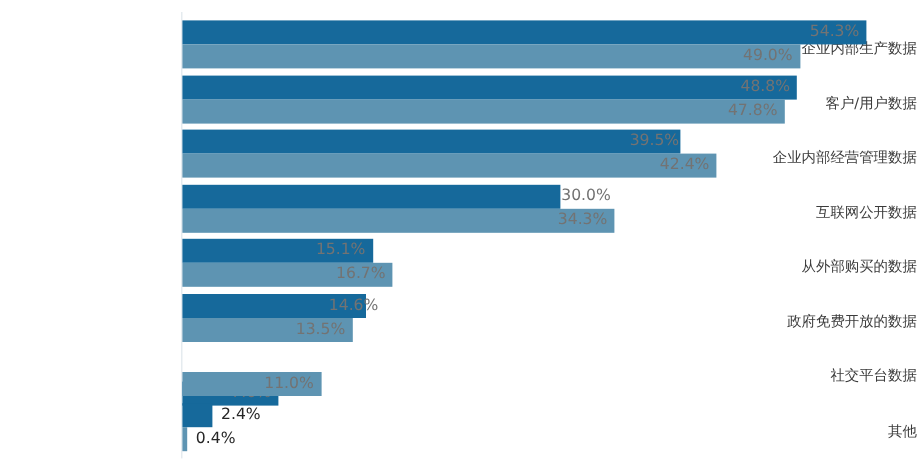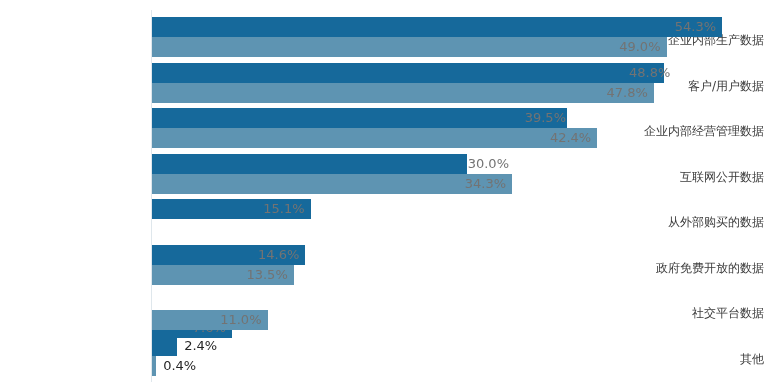--- a/index.html
+++ b/index.html
@@ -95,21 +95,21 @@
             <div class="bar dark" style="width: 570.15px;"></div>
             <div class="bar-value inside">54.3%</div>
           </div>
           <div class="bar-row" style="top: 20px; width: 514.5px;">
             <div class="bar light" style="width: 514.5px;"></div>
             <div class="bar-value inside">49.0%</div>
           </div>
         </div>
         <div class="cat-group" style="top: 62.5px; height: 40px;">
           <div class="cat-label" style="top: 16px;">客户/用户数据</div>
-          <div class="bar-row" style="top: 0px; width: 512.4px; padding-left: 12px;">
+          <div class="bar-row" style="top: 0px; width: 512.4px;">
             <div class="bar dark" style="width: 512.4px;"></div>
             <div class="bar-value inside">48.8%</div>
           </div>
           <div class="bar-row" style="top: 20px; width: 501.9px;">
             <div class="bar light" style="width: 501.9px;"></div>
             <div class="bar-value inside">47.8%</div>
           </div>
         </div>
         <div class="cat-group" style="top: 108px; height: 40px;">
           <div class="cat-label" style="top: 16px;">企业内部经营管理数据</div>
@@ -132,24 +132,28 @@
             <div class="bar light" style="width: 360.15px;"></div>
             <div class="bar-value inside">34.3%</div>
           </div>
         </div>
         <div class="cat-group" style="top: 199px; height: 40px;">
           <div class="cat-label" style="top: 16px;">从外部购买的数据</div>
           <div class="bar-row" style="top: 0px; width: 158.55px;">
             <div class="bar dark" style="width: 158.55px;"></div>
             <div class="bar-value inside">15.1%</div>
           </div>
+          <div class="bar-row" style="top: 20px; width: 175.35px;">
+            <div class="bar light" style="width: 175.35px;"></div>
+            <div class="bar-value inside">16.7%</div>
+          </div>
         </div>
         <div class="cat-group" style="top: 244.5px; height: 40px;">
           <div class="cat-label" style="top: 16px;">政府免费开放的数据</div>
-          <div class="bar-row" style="top: 0px; width: 153.3px;">
+          <div class="bar-row" style="top: 0px; width: 153.3px; padding-left: 16px;">
             <div class="bar dark" style="width: 153.3px;"></div>
             <div class="bar-value inside">14.6%</div>
           </div>
           <div class="bar-row" style="top: 20px; width: 141.75px;">
             <div class="bar light" style="width: 141.75px;"></div>
             <div class="bar-value inside">13.5%</div>
           </div>
         </div>
         <div class="cat-group" style="top: 290px; height: 40px;">
           <div class="cat-label" style="top: 16px;">社交平台数据</div>

